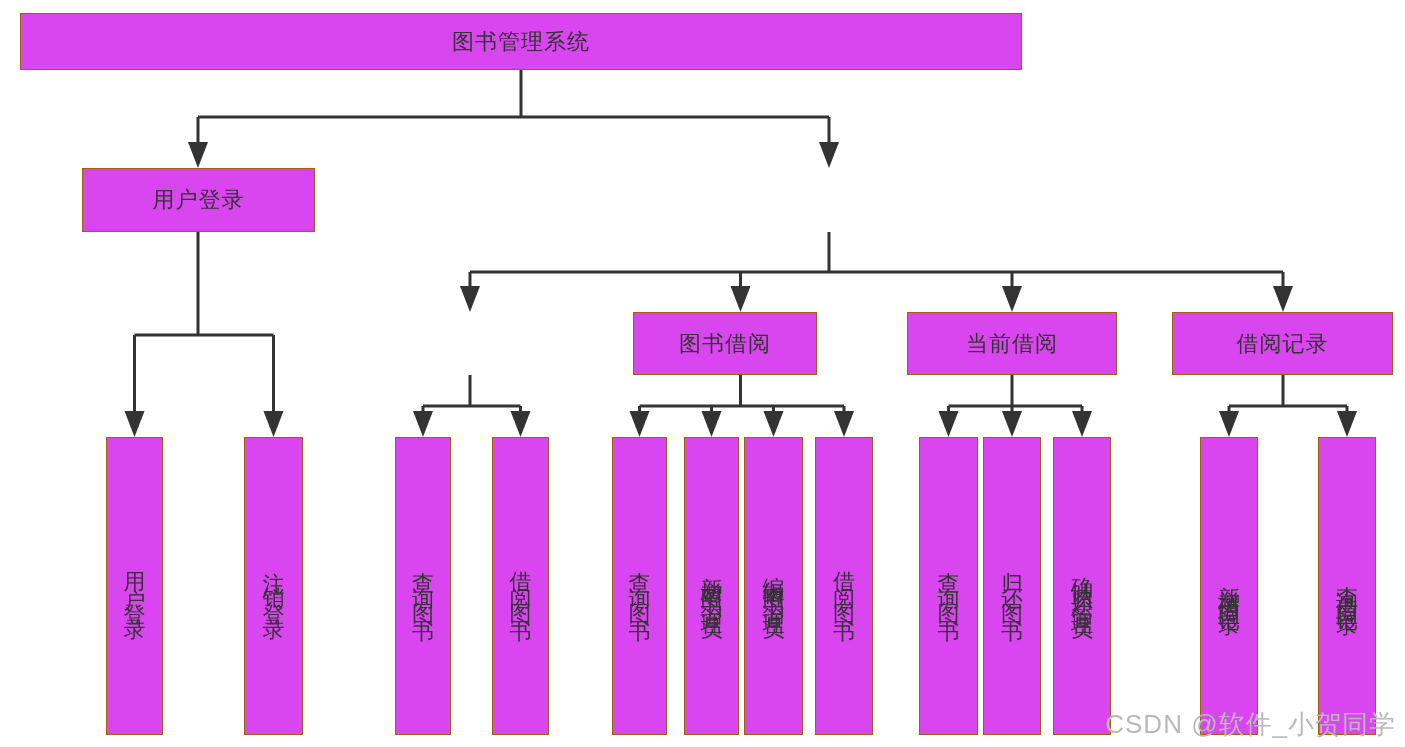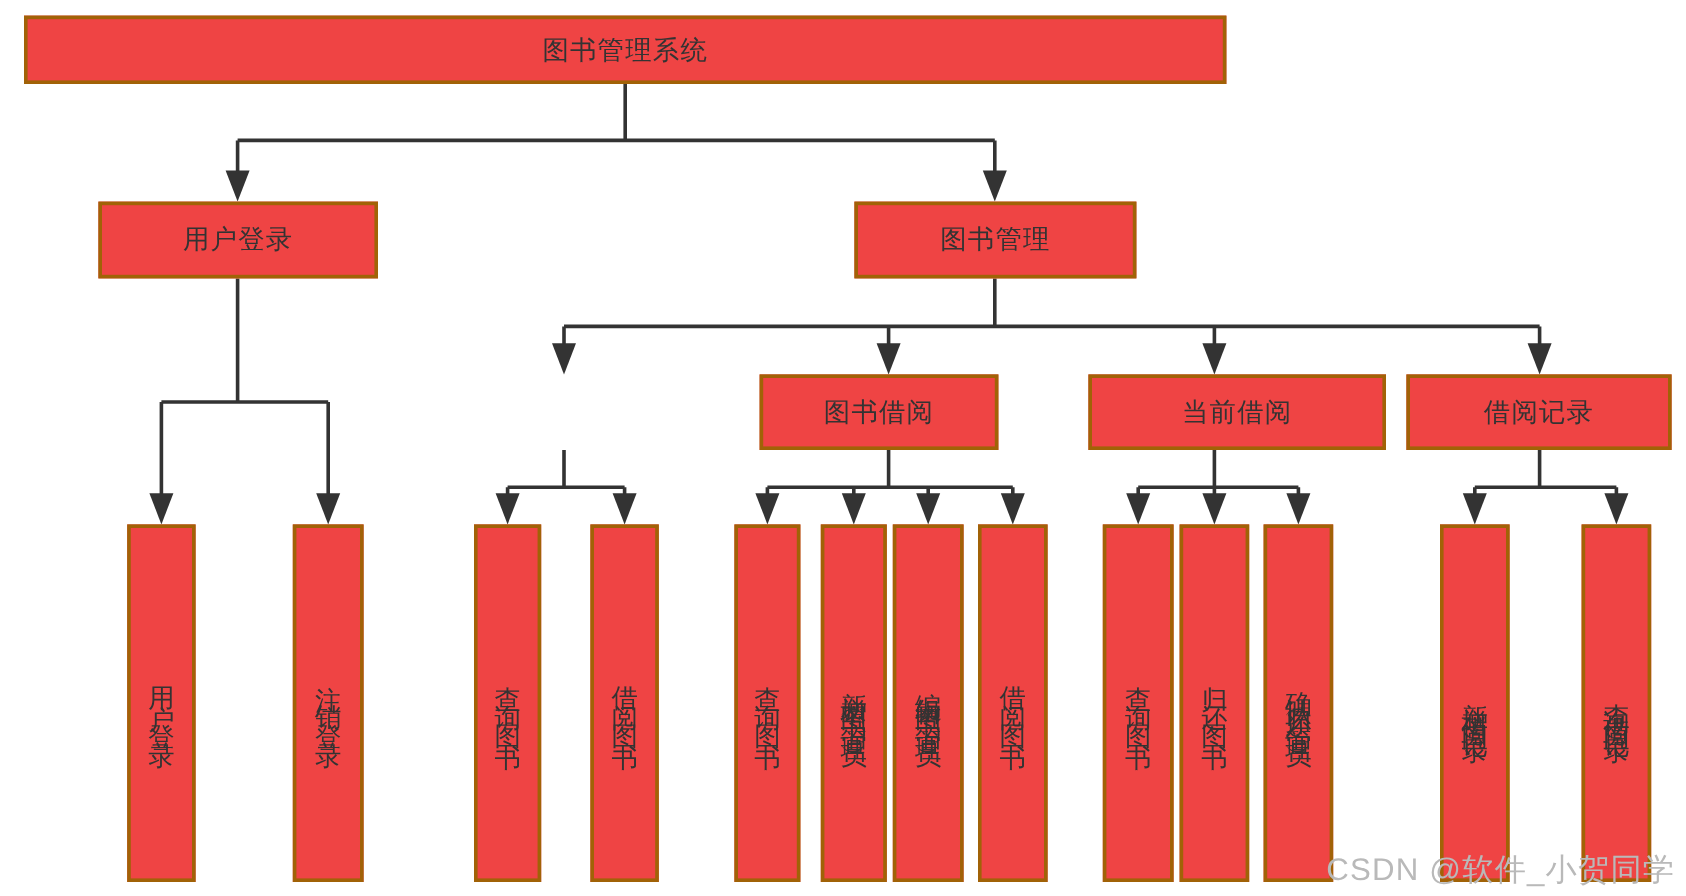--- a/index.html
+++ b/index.html
@@ -13,22 +13,22 @@
     overflow: hidden;
   }
   #wires {
     position: absolute;
     left: 0; top: 0;
     width: 1405px; height: 747px;
     z-index: 0;
   }
   .node {
     position: absolute;
-    background: #ef4444;
-    border: 3px solid #a16207;
+    background: #d946ef;
+    border: 1px solid #a16207;
     display: flex;
     align-items: center;
     justify-content: center;
     color: #333333;
     z-index: 1;
   }
   .h-node { font-size: 22px; letter-spacing: 1px; }
   .root-node {
     left: 20px; top: 13px; width: 1002px; height: 57px;
   }
@@ -40,22 +40,22 @@
     font-size: 22px;
     line-height: 1;
   }
   .v-short { letter-spacing: 16px; }
   .v-long  { letter-spacing: 6px; }
   
   .n-user-login { left: 82px;  top: 168px; width: 233px; height: 64px; }
   .n-book-mgmt  { left: 712px; top: 168px; width: 235px; height: 64px; }
   
   .n-new-rec    { left: 362px;  top: 312px; width: 216px; height: 63px; }
-  .n-borrowing  { left: 633px;  top: 312px; width: 199px; height: 63px; }
-  .n-current    { left: 907px;  top: 312px; width: 248px; height: 63px; text-align: right; }
+  .n-borrowing  { left: 633px;  top: 312px; width: 184px; height: 63px; }
+  .n-current    { left: 907px;  top: 312px; width: 210px; height: 63px; text-align: right; }
   .n-records    { left: 1172px; top: 312px; width: 221px; height: 63px; }
   
   .l-1  { left: 106px;  width: 57px; }
   .l-2  { left: 244px;  width: 59px; }
   .l-3  { left: 395px;  width: 56px; }
   .l-4  { left: 492px;  width: 57px; }
   .l-5  { left: 612px;  width: 55px; }
   .l-6  { left: 684px;  width: 55px; }
   .l-7  { left: 744px;  width: 59px; }
   .l-8  { left: 815px;  width: 58px; }
@@ -123,23 +123,20 @@
     </g>
   </svg>
 
   <div class="node h-node root-node">
     <span>图书管理系统</span>
   </div>
 
   <div class="node h-node n-user-login">
     <span>用户登录</span>
   </div>
-  <div class="node h-node n-book-mgmt">
-    <span>图书管理</span>
-  </div>
 
   <div class="node h-node n-borrowing">
     <span>图书借阅</span>
   </div>
   <div class="node h-node n-current">
     <span>当前借阅</span>
   </div>
   <div class="node h-node n-records">
     <span>借阅记录</span>
   </div>

